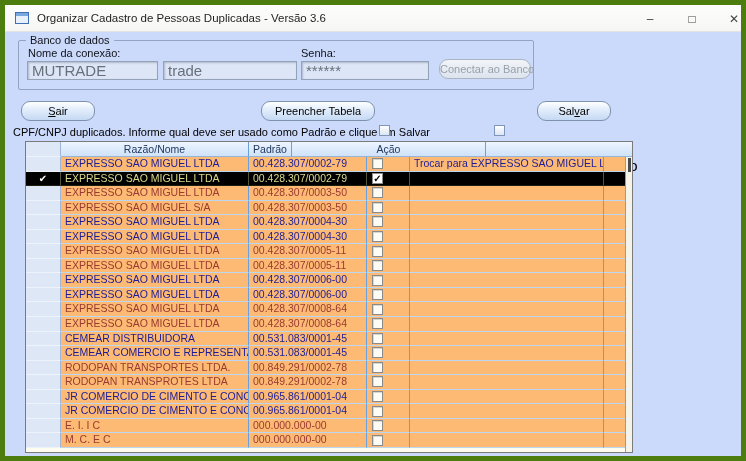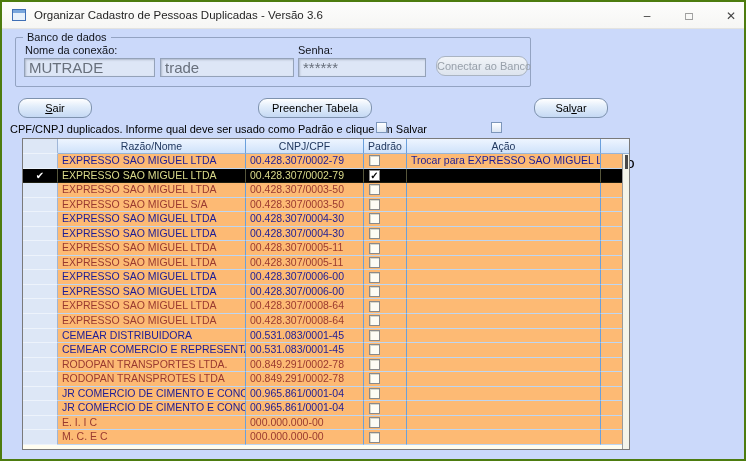--- a/index.html
+++ b/index.html
@@ -1,19 +1,19 @@
 <!DOCTYPE html>
 <html><head>
 <meta charset="utf-8">
 <style>
   * { margin:0; padding:0; box-sizing:border-box; }
   html,body { width:746px; height:461px; font-family:"Liberation Sans", sans-serif; }
   #window {
     position:relative; width:746px; height:461px;
-    background:#cbd9fa; border:2px solid #4d7c0f; overflow:hidden;
+    background:#cbd9fa; border:5px solid #4d7c0f; overflow:hidden;
   }
   
   #titlebar {
     position:absolute; left:0; top:0; width:744px; height:27px;
     background:linear-gradient(#fdfdfc,#f6f6f4); border-bottom:1px solid #e3e3e0;
     display:flex; align-items:center;
   }
   #app-icon {
     position:relative; width:14px; height:12px; margin-left:10px;
     border:1px solid #3f6fb5; background:#e8f1fb;
@@ -133,21 +133,20 @@
   <div id="instr">CPF/CNPJ duplicados. Informe qual deve ser usado como Padrão e clique em Salvar</div>
   <span class="opt-box" style="left:374px;"></span>
   <span class="opt-label" style="left:389px;">Excluir ao atualizar</span>
   <span class="opt-box" style="left:489px;"></span>
   <span class="opt-label" style="left:504px;">Transferir Cadastro</span>
 
   <div id="grid">
     <div id="grid-header">
       <div class="hcell c-ind"></div>
       <div class="hcell c-name">Razão/Nome</div>
-      <div class="hcell c-cnpj">CNPJ/CPF</div>
       <div class="hcell c-pad" style="justify-content:center; padding-left:0;">Padrão</div>
       <div class="hcell c-acao">Ação</div>
       <div class="hcell c-fill"></div>
     </div>
     <div id="grid-body">
         <div class="grow">
       <div class="cell c-ind"></div>
       <div class="cell c-name" style="color: rgb(28, 28, 150);">EXPRESSO SAO MIGUEL LTDA</div>
       <div class="cell c-cnpj" style="color: rgb(28, 28, 150);">00.428.307/0002-79</div>
       <div class="cell c-pad">

